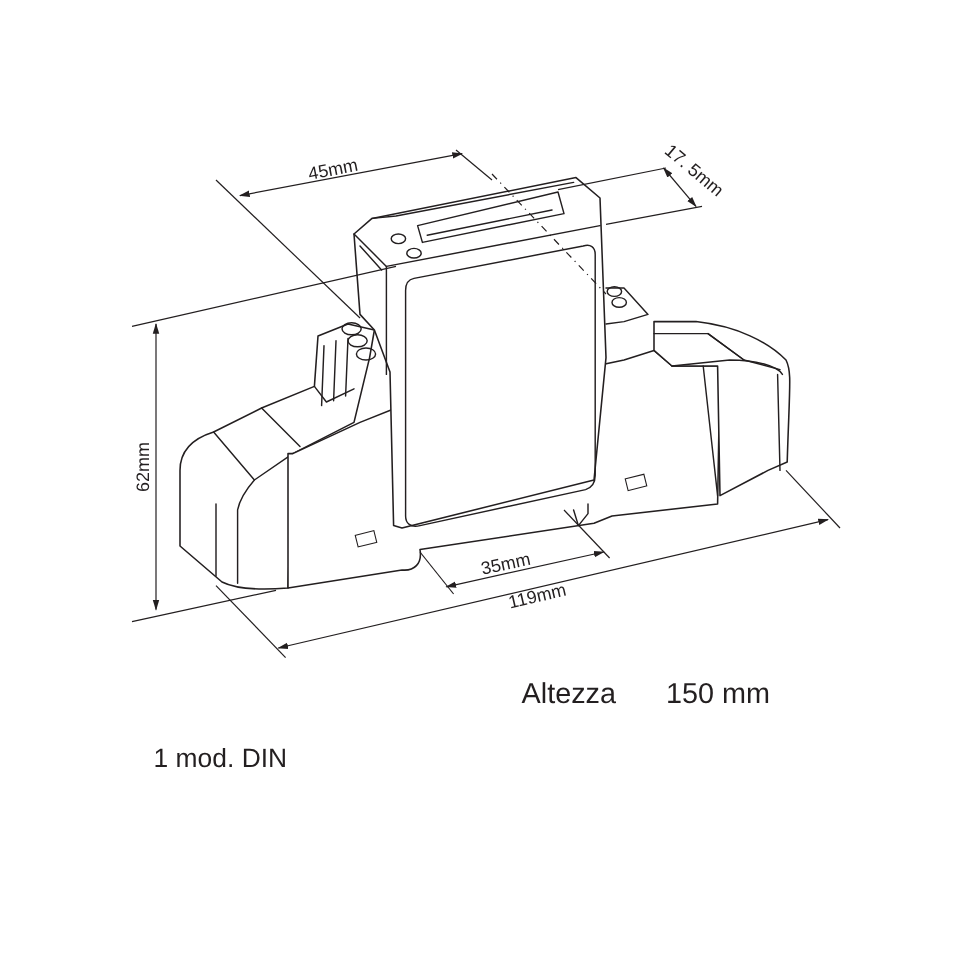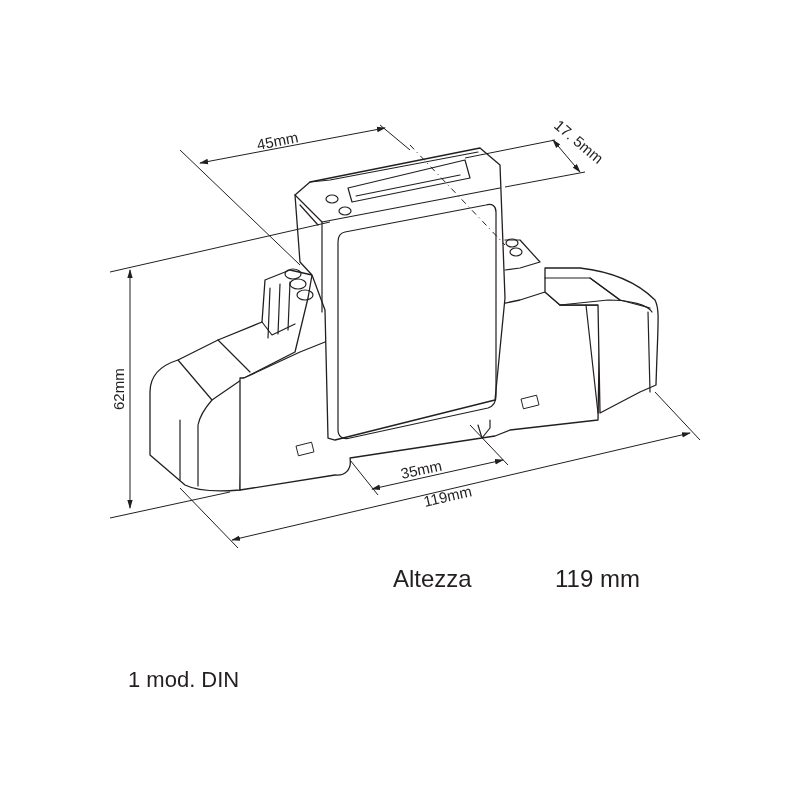--- a/index.html
+++ b/index.html
@@ -6,23 +6,23 @@
   body { width:800px; height:800px; position:relative; overflow:hidden;
          font-family:"Liberation Sans", sans-serif; color:#231f20; }
   #drawing { position:absolute; left:0; top:0; width:800px; height:800px; }
   #drawing text { font-family:"Liberation Sans", sans-serif; fill:#231f20; }
   .ln { stroke:#231f20; stroke-width:1.2; fill:none; stroke-linejoin:round; stroke-linecap:round; }
   .ln-thin { stroke:#231f20; stroke-width:0.9; fill:none; }
   .body-fill { fill:#ffffff; stroke:#231f20; stroke-width:1.3; stroke-linejoin:round; }
   .dash { stroke:#231f20; stroke-width:1; stroke-dasharray:6 4 1 4; fill:none; }
   .dim { stroke:#231f20; stroke-width:1; fill:none; }
   .dim-label { font-size:15px; }
-  .din-label { position:absolute; left:128px; top:619px; font-size:22px;margin-top:48px; }
+  .din-label { position:absolute; left:128px; top:619px; font-size:22px; }
   .spec-table { position:absolute; left:393px; top:563px; border-collapse:collapse; }
-  .spec-table td { font-size:24px; line-height:32px; padding:0; vertical-align:top; }
+  .spec-table td { font-size:24px; line-height:32px; padding:0; vertical-align:top;text-align:center; }
   .spec-table td.k { width:162px; }
 </style>
 </head>
 <body>
 
 <svg id="drawing" viewBox="0 0 800 800" xmlns="http://www.w3.org/2000/svg">
   <defs>
     <marker id="arr" viewBox="0 0 10 10" refX="9" refY="5" markerWidth="9" markerHeight="9" orient="auto-start-reverse">
       <path d="M0,2 L10,5 L0,8 z" fill="#231f20"></path>
     </marker>
@@ -114,16 +114,16 @@
     <text class="dim-label" transform="translate(425 507) rotate(-13)">119mm</text>
   </g>
 </svg>
 
 <div class="din-label">1 mod. DIN</div>
 
 <table class="spec-table">
   <tbody>
       <tr>
     <td class="k">Altezza</td>
-    <td>119 mm</td>
+    <td>150 mm</td>
   </tr>
 </tbody>
   </table>
 
 </body></html>

